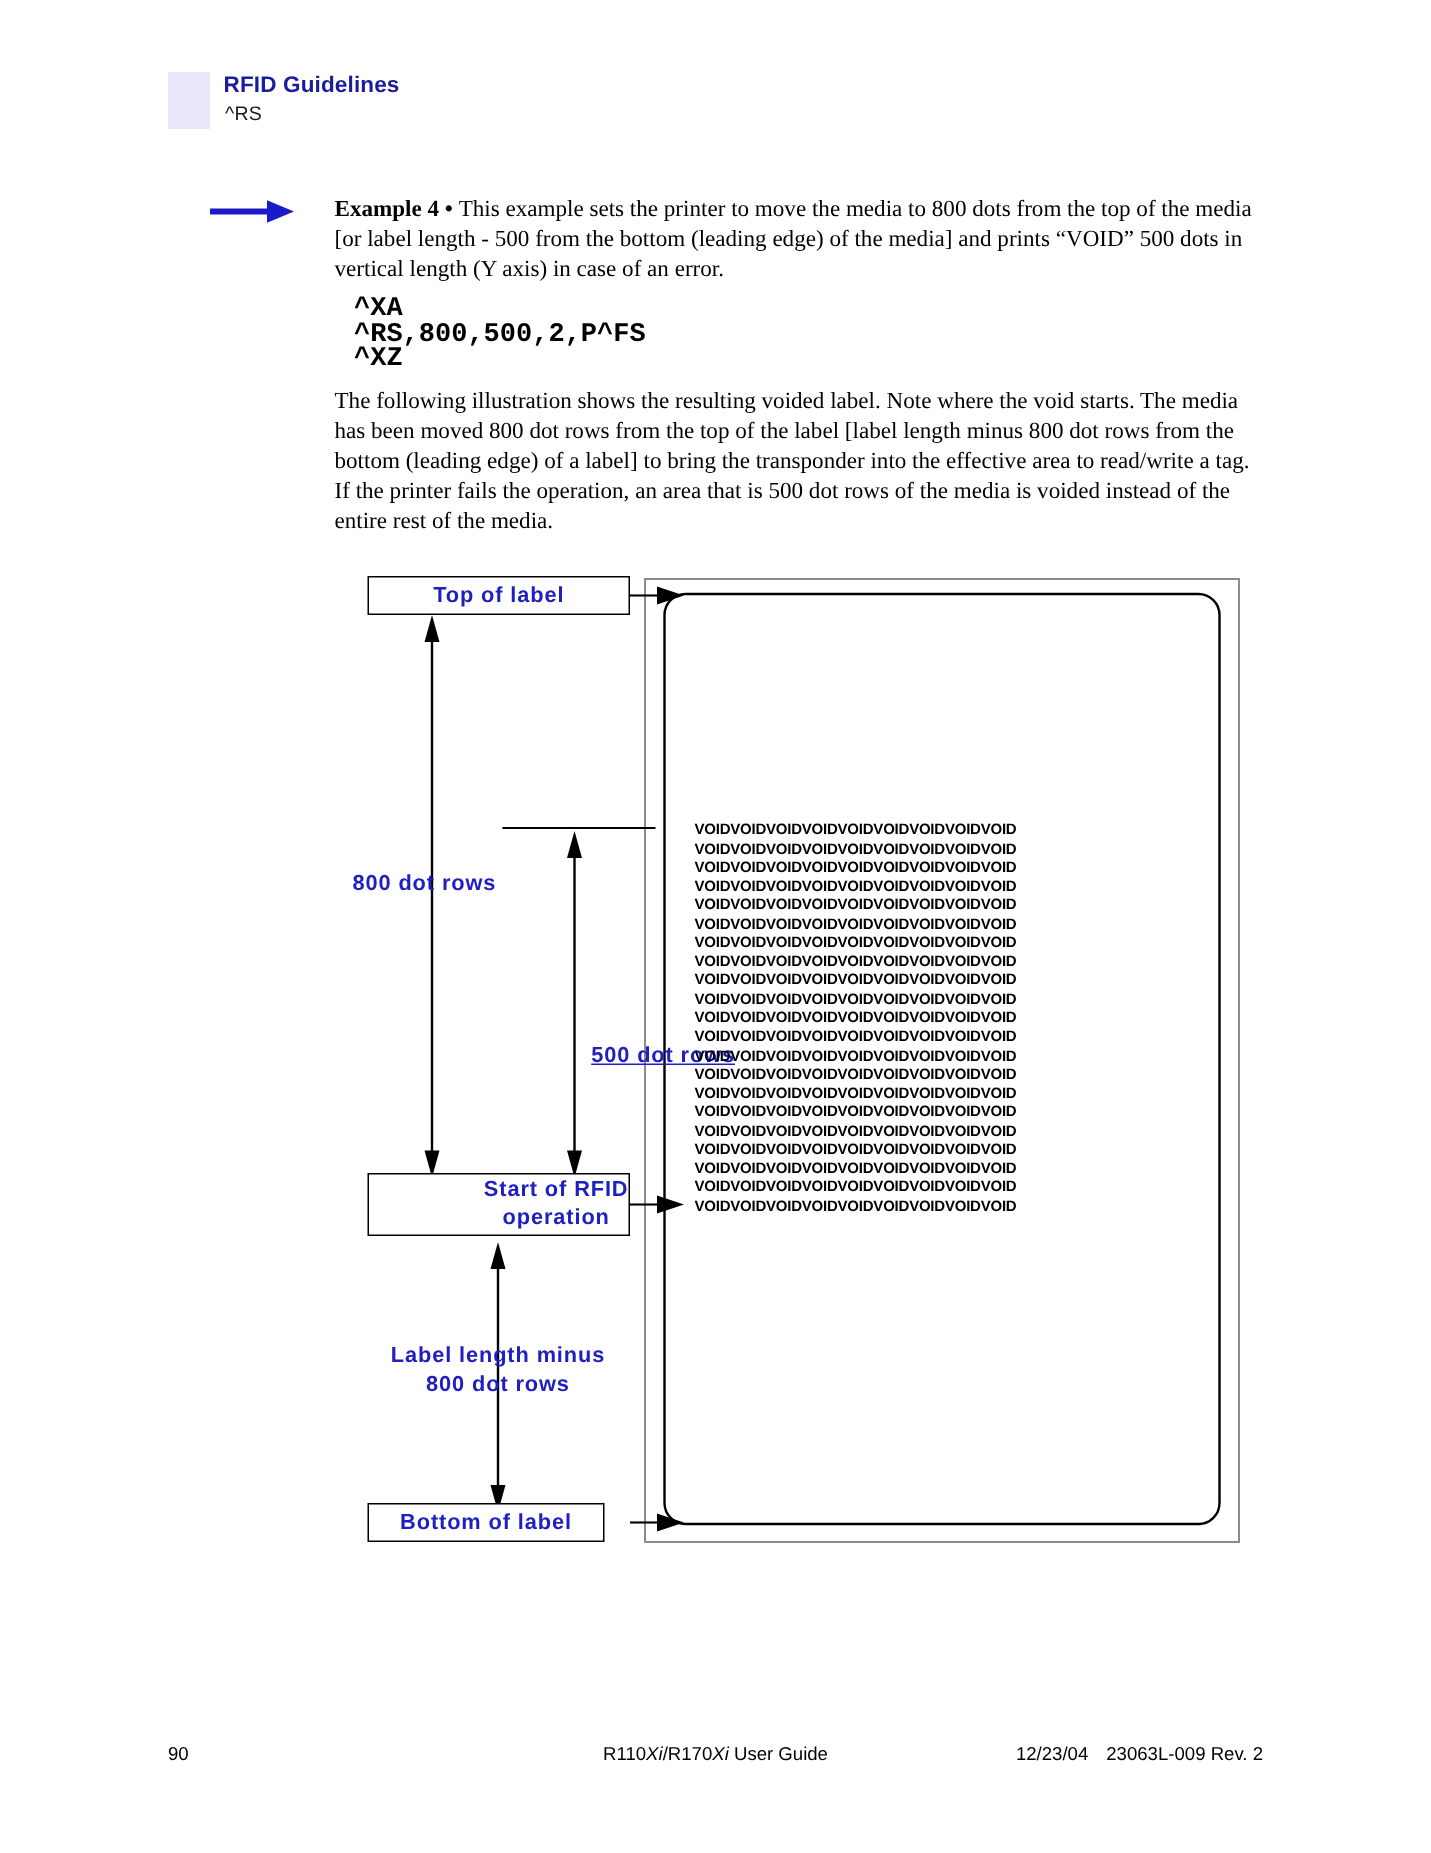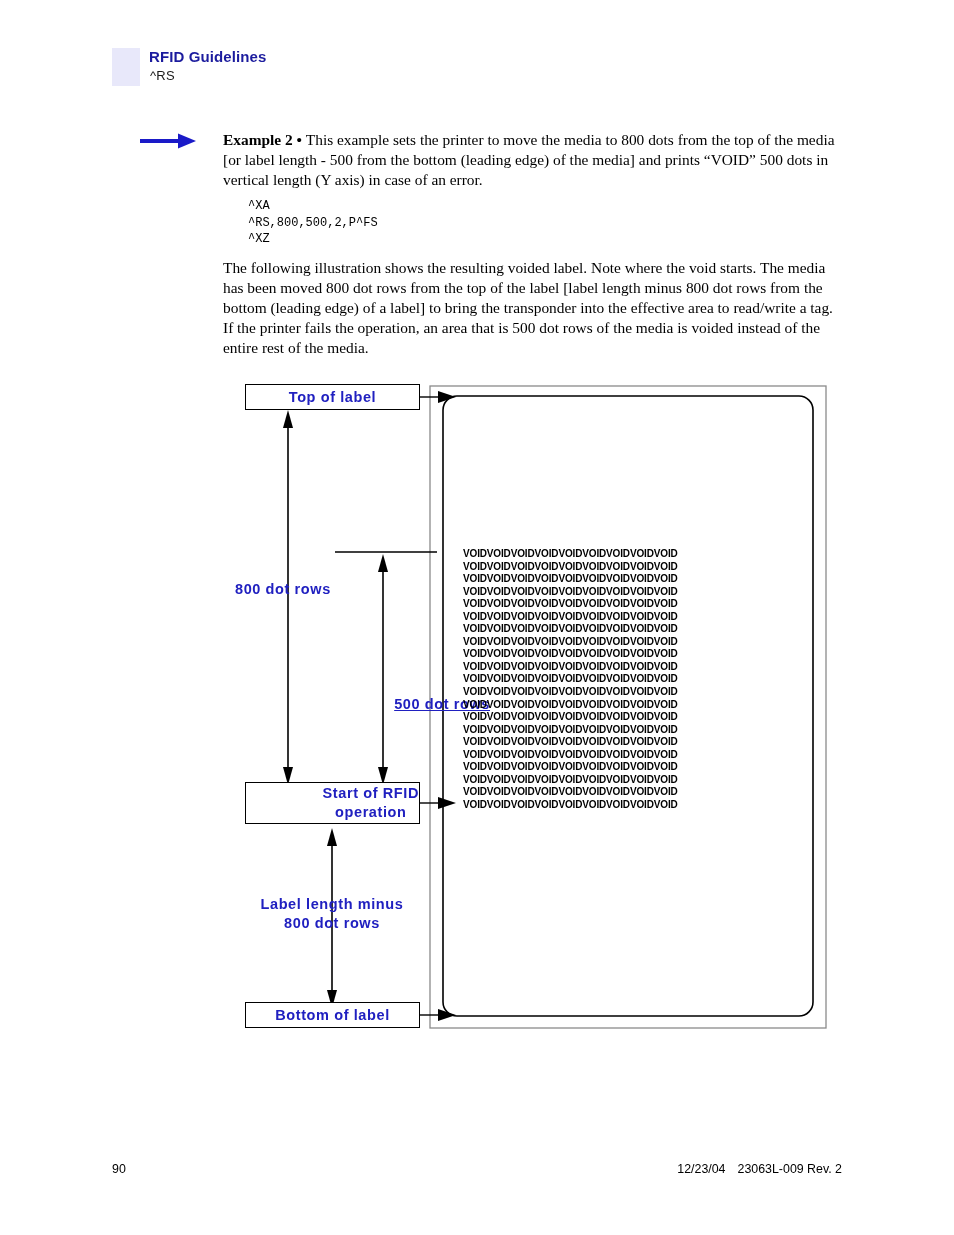--- a/index.html
+++ b/index.html
@@ -77,27 +77,28 @@
   }
   .para2 {
     left: 223px;
     top: 258px;
     width: 620px;
   }
   .para b { font-weight: bold; }
 
   .code {
     position: absolute;
-    left: 248px;
+    left: 236px;
     top: 198px;
     font-family: "Liberation Mono", "DejaVu Sans Mono", monospace;
-    font-size: 12px;
+    font-size: 18px;
     line-height: 16.6px;
     color: #000000;
     white-space: pre;
+    font-weight: bold;
   }
 
   
   .diagram {
     position: absolute;
     left: 0;
     top: 0;
     width: 954px;
     height: 1235px;
     pointer-events: none;
@@ -180,21 +181,21 @@
   <div class="header-swatch"></div>
   <div class="header-title">RFID Guidelines</div>
   <div class="header-sub">^RS</div>
 </div>
 
 <svg class="example-arrow" viewBox="0 0 56 18">
   <line x1="0" y1="9" x2="40" y2="9" stroke="#1a1ac8" stroke-width="4"></line>
   <polygon points="38,1.5 56,9 38,16.5" fill="#1a1ac8"></polygon>
 </svg>
 
-<div class="para para1"><b>Example 2 • </b><span>This example sets the printer to move the media to 800 dots from the top of the media [or label length - 500 from the bottom (leading edge) of the media] and prints “VOID” 500 dots in vertical length (Y axis) in case of an error.</span></div>
+<div class="para para1"><b>Example 4 • </b><span>This example sets the printer to move the media to 800 dots from the top of the media [or label length - 500 from the bottom (leading edge) of the media] and prints “VOID” 500 dots in vertical length (Y axis) in case of an error.</span></div>
 
 <div class="code">^XA
 ^RS,800,500,2,P^FS
 ^XZ</div>
 
 <div class="para para2">The following illustration shows the resulting voided label. Note where the void starts. The media has been moved 800 dot rows from the top of the label [label length minus 800 dot rows from the bottom (leading edge) of a label] to bring the transponder into the effective area to read/write a tag. If the printer fails the operation, an area that is 500 dot rows of the media is voided instead of the entire rest of the media.</div>
 
 <svg class="diagram" viewBox="0 0 954 1235">
 
   <rect x="430" y="386" width="396" height="642" fill="none" stroke="#8a8a8a" stroke-width="1.3"></rect>
@@ -233,21 +234,21 @@
 <div class="dg-label" style="left:330px; top:695px; width:160px; text-align:right;text-decoration:underline;">500 dot rows</div>
 
 <div class="dg-box" style="left:245px; top:782px; width:175px; height:42px;justify-content:flex-end;">
   <span class="dg-label">Start of RFID
 operation</span>
 </div>
 
 <div class="dg-label" style="left:232px; top:895px; width:200px; text-align:center;">Label length minus
 800 dot rows</div>
 
-<div class="dg-box" style="left:245px; top:1002px; width:175px; height:26px;">
+<div class="dg-box" style="left:245px; top:1002px; width:158px; height:26px;">
   <span class="dg-label">Bottom of label</span>
 </div>
 
 <div class="void-block">VOIDVOIDVOIDVOIDVOIDVOIDVOIDVOIDVOID
 VOIDVOIDVOIDVOIDVOIDVOIDVOIDVOIDVOID
 VOIDVOIDVOIDVOIDVOIDVOIDVOIDVOIDVOID
 VOIDVOIDVOIDVOIDVOIDVOIDVOIDVOIDVOID
 VOIDVOIDVOIDVOIDVOIDVOIDVOIDVOIDVOID
 VOIDVOIDVOIDVOIDVOIDVOIDVOIDVOIDVOID
 VOIDVOIDVOIDVOIDVOIDVOIDVOIDVOIDVOID
@@ -261,14 +262,15 @@
 VOIDVOIDVOIDVOIDVOIDVOIDVOIDVOIDVOID
 VOIDVOIDVOIDVOIDVOIDVOIDVOIDVOIDVOID
 VOIDVOIDVOIDVOIDVOIDVOIDVOIDVOIDVOID
 VOIDVOIDVOIDVOIDVOIDVOIDVOIDVOIDVOID
 VOIDVOIDVOIDVOIDVOIDVOIDVOIDVOIDVOID
 VOIDVOIDVOIDVOIDVOIDVOIDVOIDVOIDVOID
 VOIDVOIDVOIDVOIDVOIDVOIDVOIDVOIDVOID</div>
 
 <div class="footer">
   <div class="footer-page">90</div>
+  <div class="footer-center"><span>R110</span><i>Xi</i><span>/R170</span><i>Xi</i><span> User Guide</span></div>
   <div class="footer-right"><span>12/23/04</span><span class="gap"></span><span>23063L-009 Rev. 2</span></div>
 </div>
 
 </body></html>

